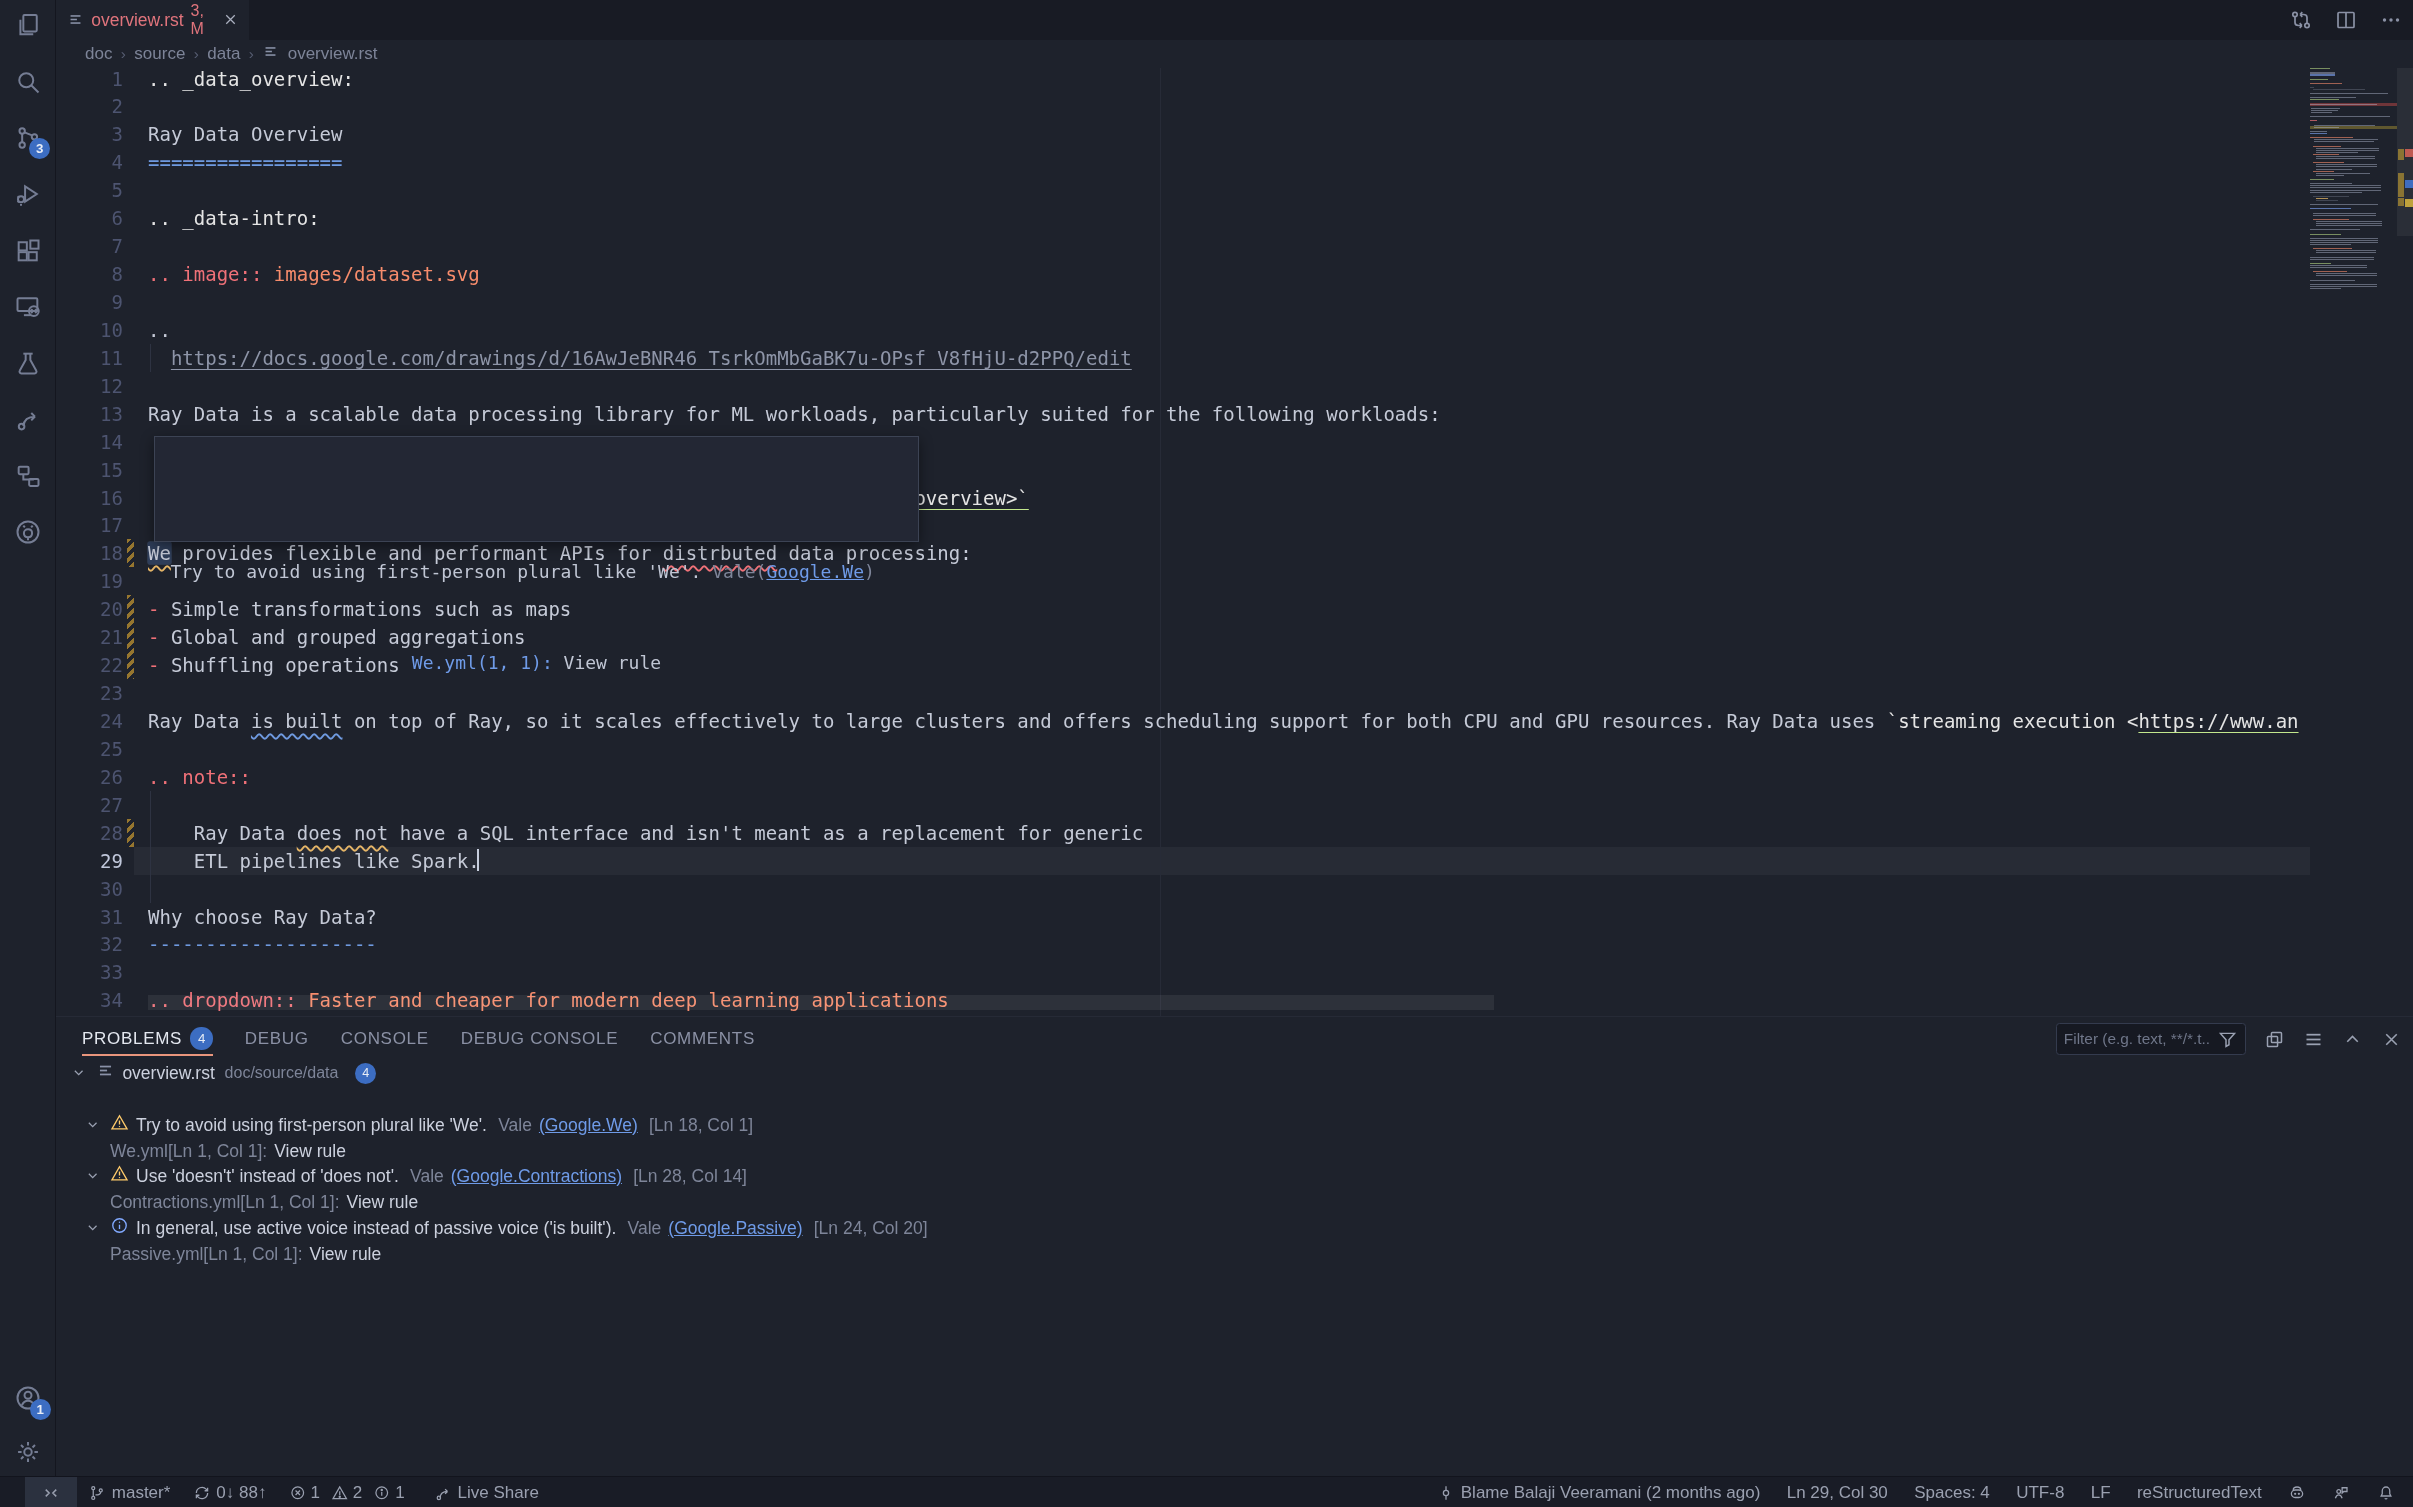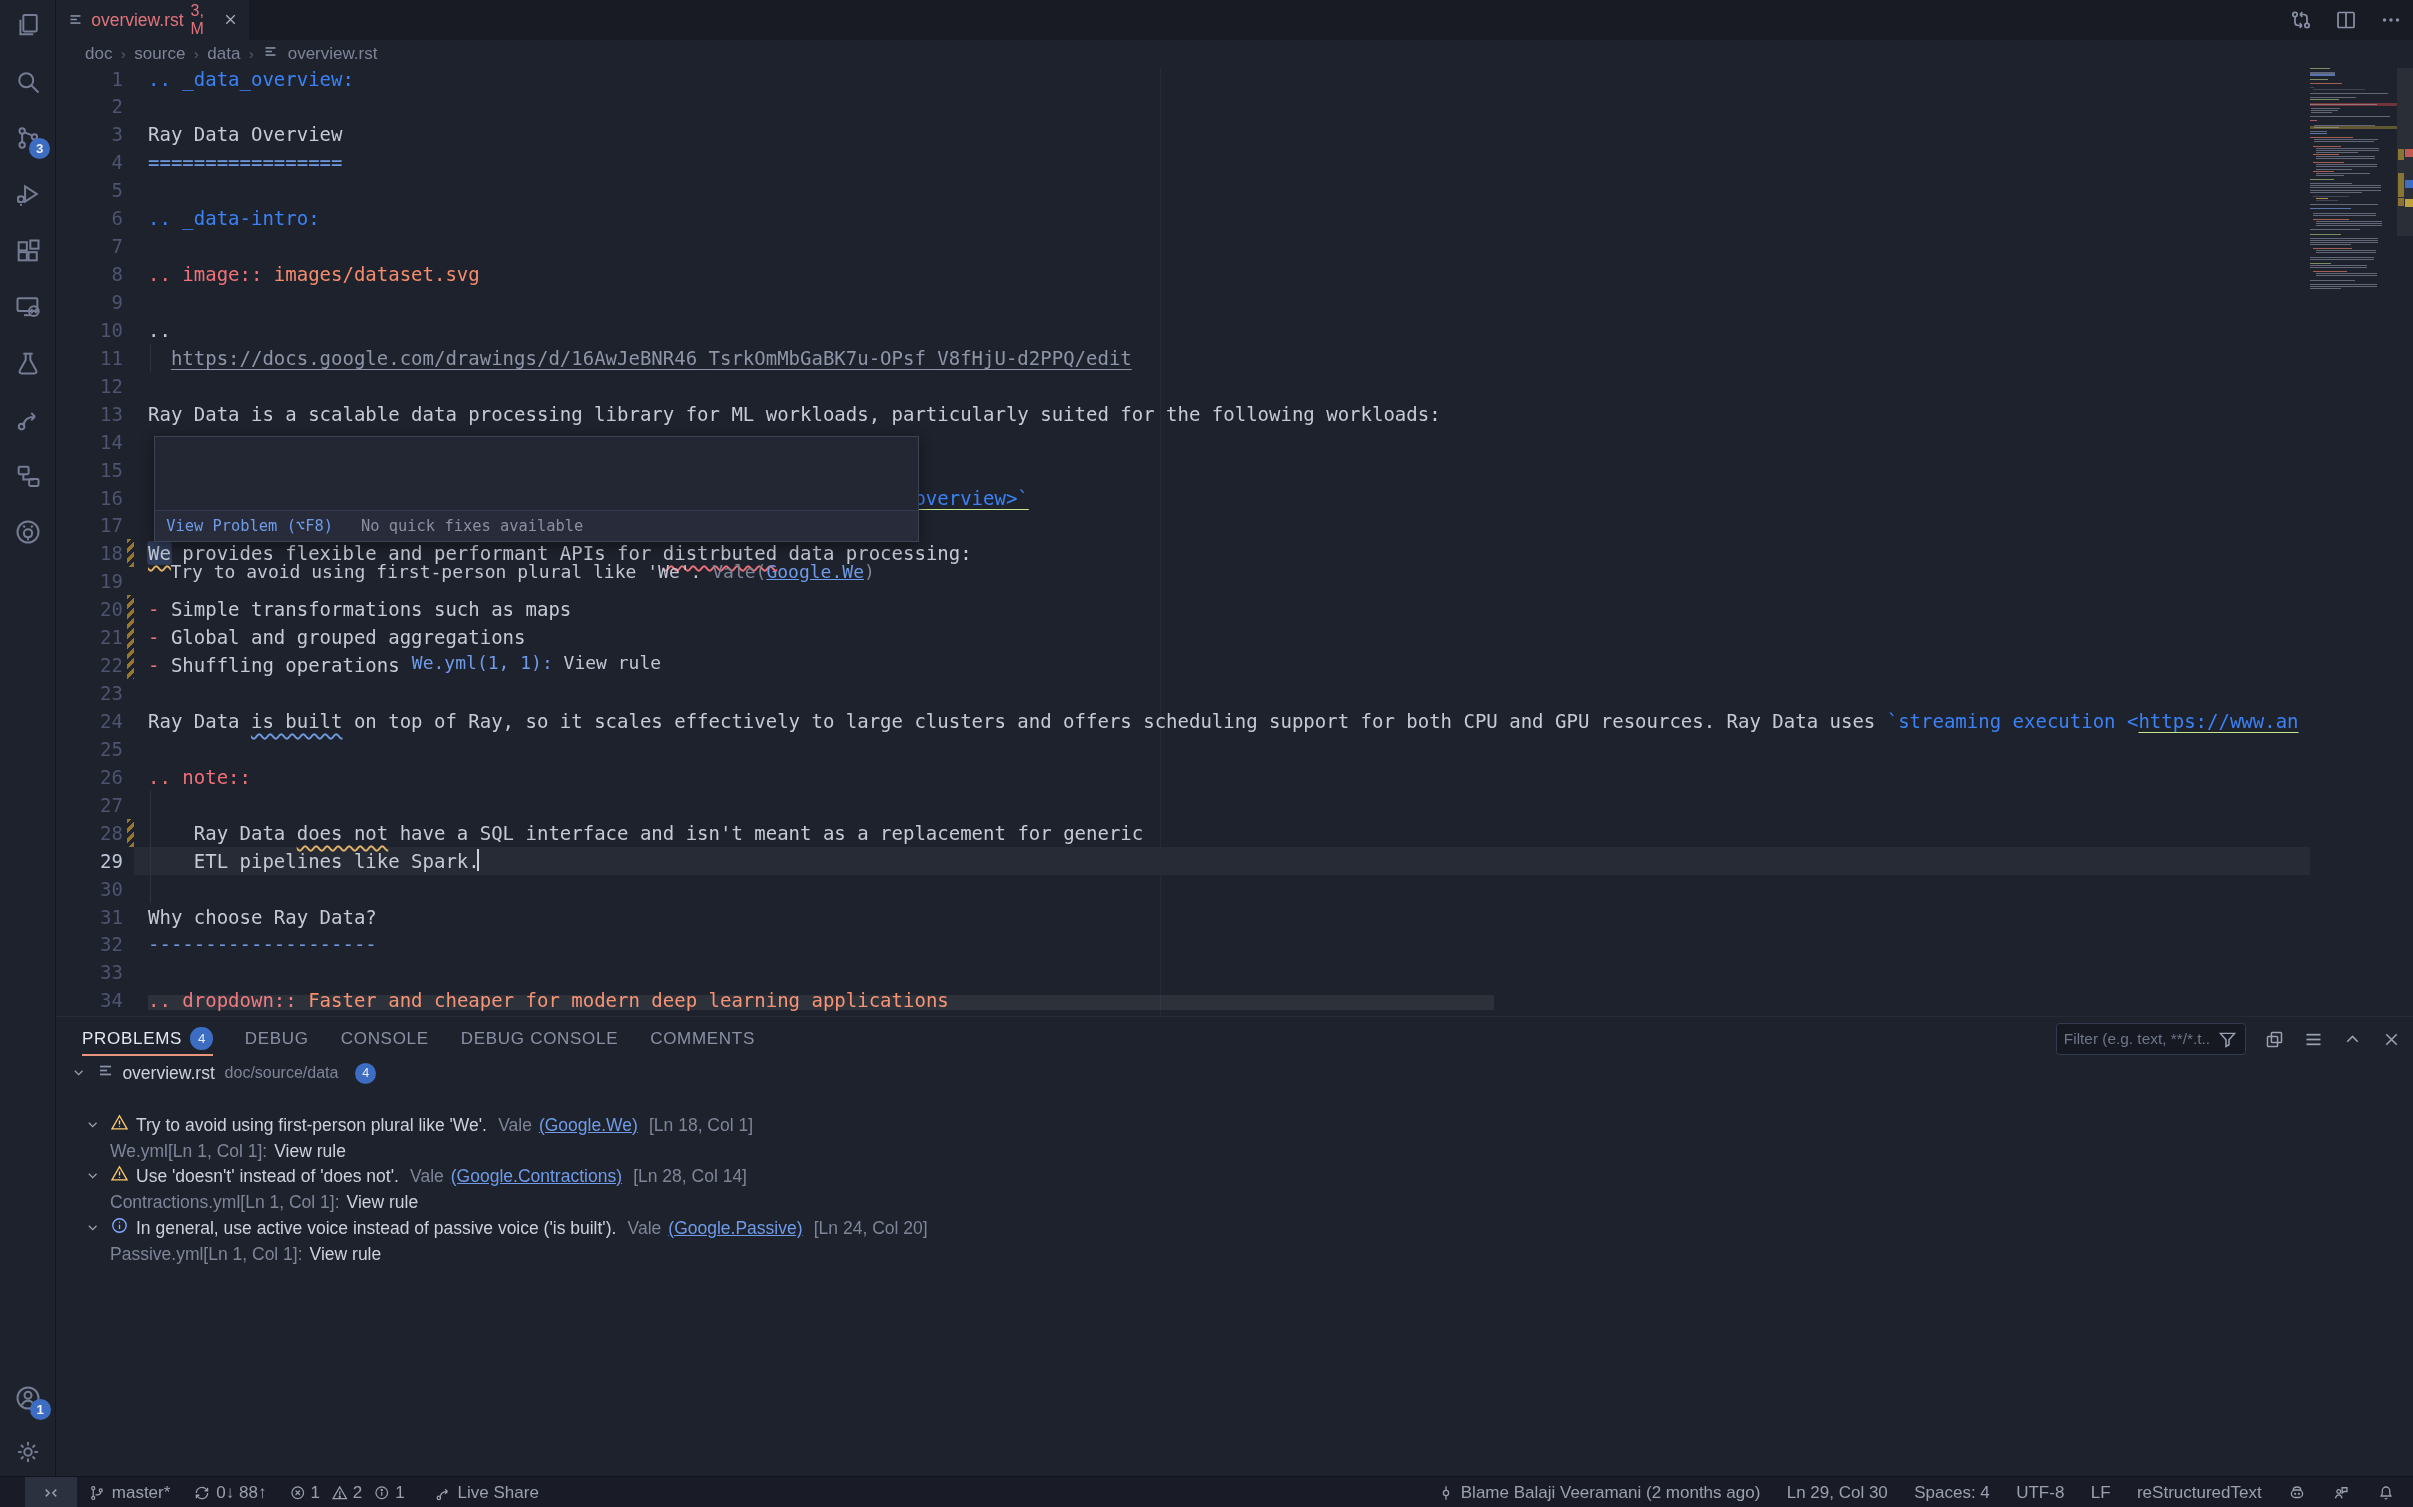--- a/index.html
+++ b/index.html
@@ -43,21 +43,21 @@
   .editor { position:absolute; left:56px; top:68px; right:0; height:948px; background:#1e222c; overflow:hidden; }
   .code-font { font-family:"DejaVu Sans Mono", monospace; font-size:19px; line-height:28px; white-space:pre; }
   .gutter-num { position:absolute; left:0; width:67px; text-align:right; color:#4d5470; }
   .gutter-num.active { color:#c0c7da; }
   .git-marker { position:absolute; left:71px; width:7px;
     background:repeating-linear-gradient(135deg,#96762f 0 3.5px,rgba(0,0,0,0) 3.5px 7px); }
   .indent-guide { position:absolute; width:0.7px; background:#2e3342; }
   .ruler { position:absolute; left:1104px; top:0; bottom:0; width:0.7px; background:#272b37; }
   .current-line { position:absolute; left:78px; right:103px; height:28px; background:rgba(255,255,255,0.045); }
   .code-line { position:absolute; left:92px; height:28px; cursor:text; }
-  .c-fg{color:#c5cad7} .c-green{color:#3b82f6} .c-red{color:#f07178}
+  .c-fg{color:#c5cad7} .c-green{color:#e5e5e5} .c-red{color:#f07178}
   .c-orange{color:#f78c6c} .c-blue{color:#6f9ae0} .c-graylink{color:#8e95a8}
   .d-sqred{text-decoration:underline wavy #f07178 1.7px; text-underline-offset:4.9px;}
   .d-sqyellow{text-decoration:underline wavy #e5b567 1.7px; text-underline-offset:4.9px;}
   .d-sqblue{text-decoration:underline wavy #6f9ae0 1.7px; text-underline-offset:4.9px;}
   .d-ugreen{text-decoration:underline solid #c3e88d 1.4px; text-underline-offset:4.2px;}
   .d-ugray{text-decoration:underline solid #8e95a8 1.4px; text-underline-offset:4.2px;}
   .d-hl{background:rgba(90,130,200,0.30); box-shadow:0 0 0 0.7px rgba(120,160,230,0.25); border-radius:2.1px;}
   .cursor { position:absolute; width:2.1px; height:22.3px; background:#c7cedd; }
 
   .hscroll { position:absolute; left:92px; top:927px; width:1346px; height:15.4px;
@@ -298,24 +298,20 @@
     <div class="vscroll" id="vscroll">
       <div class="vscroll-slider"></div>
     <div class="scroll-mark" style="background: rgb(138, 116, 51); top: 81px; height: 11.2px; left: 0.7px; width: 6.3px;"></div><div class="scroll-mark" style="background: rgb(138, 116, 51); top: 105px; height: 24px; left: 0.7px; width: 6.3px;"></div><div class="scroll-mark" style="background: rgb(138, 116, 51); top: 130px; height: 8.4px; left: 0.7px; width: 6.3px;"></div><div class="scroll-mark" style="background: rgb(192, 90, 82); top: 81px; height: 8.4px; left: 8.4px; width: 7.7px;"></div><div class="scroll-mark" style="background: rgb(63, 109, 192); top: 112px; height: 8.4px; left: 8.4px; width: 7.7px;"></div><div class="scroll-mark" style="background: rgb(191, 162, 60); top: 131px; height: 8.4px; left: 8.4px; width: 7.7px;"></div></div>
 
     
     <div class="hover">
       <div class="hover-body">
         <div class="hover-line1"><span>Try to avoid using first-person plural like 'We'. </span><span class="hover-dim">Vale(</span><span class="hover-link">Google.We</span><span class="hover-dim">)</span></div>
         <div class="hover-line2"><span class="hover-blue">We.yml(1, 1): </span><span class="hover-fg">View rule</span></div>
       </div>
-      <div class="hover-footer">
-        <span class="hover-action">View Problem (⌥F8)</span>
-        <span class="hover-note">No quick fixes available</span>
-      </div>
     </div>
   </div>
 
   <div class="panel">
     <div class="panel-tabs" id="panel-tabs">
         <div class="panel-tab active">
           <span>PROBLEMS</span>
           <div class="ptab-badge">4</div>
         </div>
         <div class="panel-tab">

